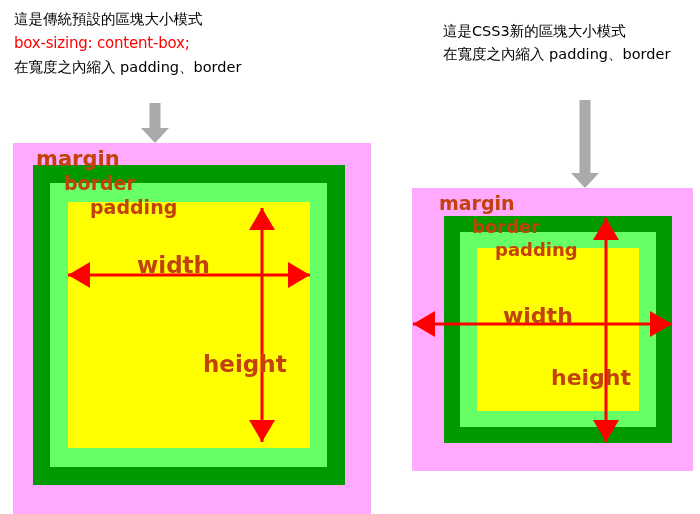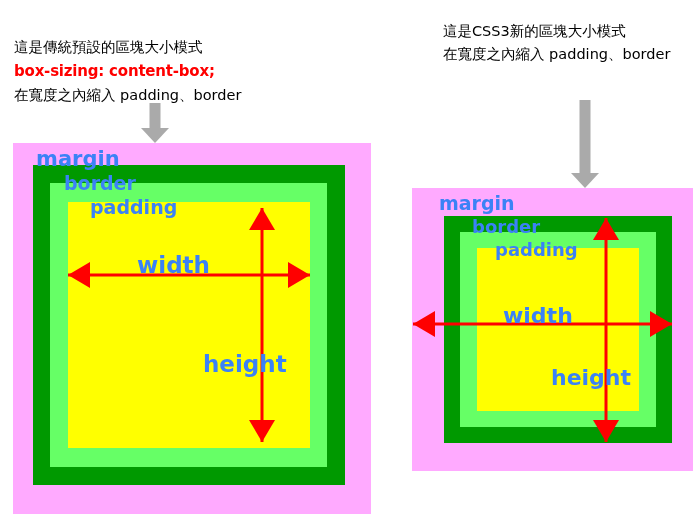--- a/index.html
+++ b/index.html
@@ -5,23 +5,23 @@
   html,body{margin:0;padding:0;}
   body{
     width:700px;height:514px;position:relative;overflow:hidden;
     background:#ffffff;
     font-family:"DejaVu Sans","Liberation Sans",sans-serif;
   }
 
   
   .caption{position:absolute;line-height:1.62;}
   .cap-line{white-space:nowrap;font-size:14.5px;color:#000000;}
-  .cap-line.code{font-weight:bold;color:#ff0000;font-size:15px;letter-spacing:-0.2px;}
+  .cap-line.code{font-weight:normal;color:#ff0000;font-size:15px;letter-spacing:-0.2px;}
 
-  #caption-left{left:14px;top:36px;}
+  #caption-left{left:14px;top:8px;}
   #caption-right{left:415px;top:20px;margin-left:28px;}
 
   
   .grey-arrow{position:absolute;}
   .grey-arrow .shaft{position:absolute;background:#aaaaaa;left:50%;transform:translateX(-50%);}
   .grey-arrow .head{
     position:absolute;left:50%;bottom:0;transform:translateX(-50%);
     width:0;height:0;border-left:14px solid transparent;border-right:14px solid transparent;
     border-top:15px solid #aaaaaa;
   }
@@ -29,21 +29,21 @@
   #grey-arrow-left .shaft{top:0;width:11px;height:26px;}
   #grey-arrow-right{left:571px;top:100px;width:28px;height:88px;}
   #grey-arrow-right .shaft{top:0;width:11px;height:74px;}
 
   
   .margin-box{position:absolute;background:#ffaaff;}
   .border-box{position:absolute;background:#009900;}
   .padding-box{position:absolute;background:#66ff66;}
   .content-box{position:absolute;background:#ffff00;}
 
-  .box-label{position:absolute;font-weight:bold;color:#3b82f6;white-space:nowrap;}
+  .box-label{position:absolute;font-weight:bold;color:#c2410c;white-space:nowrap;}
 
   
   #diagram-left .margin-box{left:13px;top:143px;width:358px;height:371px;}
   #diagram-left .border-box{left:33px;top:165px;width:312px;height:320px;}
   #diagram-left .padding-box{left:50px;top:183px;width:277px;height:284px;}
   #diagram-left .content-box{left:68px;top:202px;width:242px;height:246px;}
   #lbl-margin-left{left:36px;top:147px;font-size:21px;}
   #lbl-border-left{left:64px;top:172px;font-size:19px;}
   #lbl-padding-left{left:90px;top:196px;font-size:19px;}
   #lbl-width-left{left:137px;top:252px;font-size:23px;}

